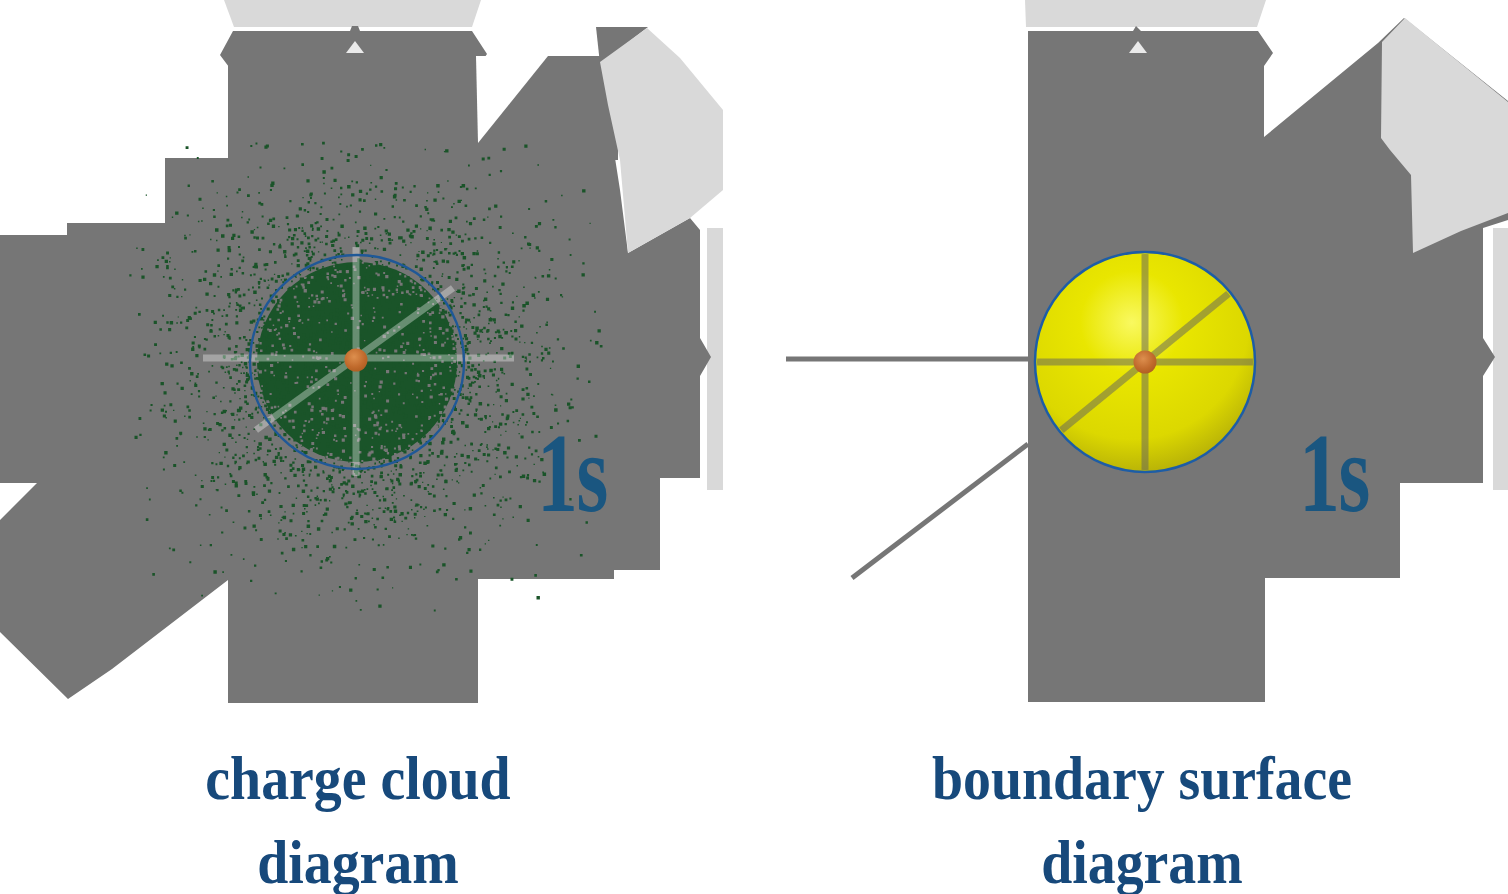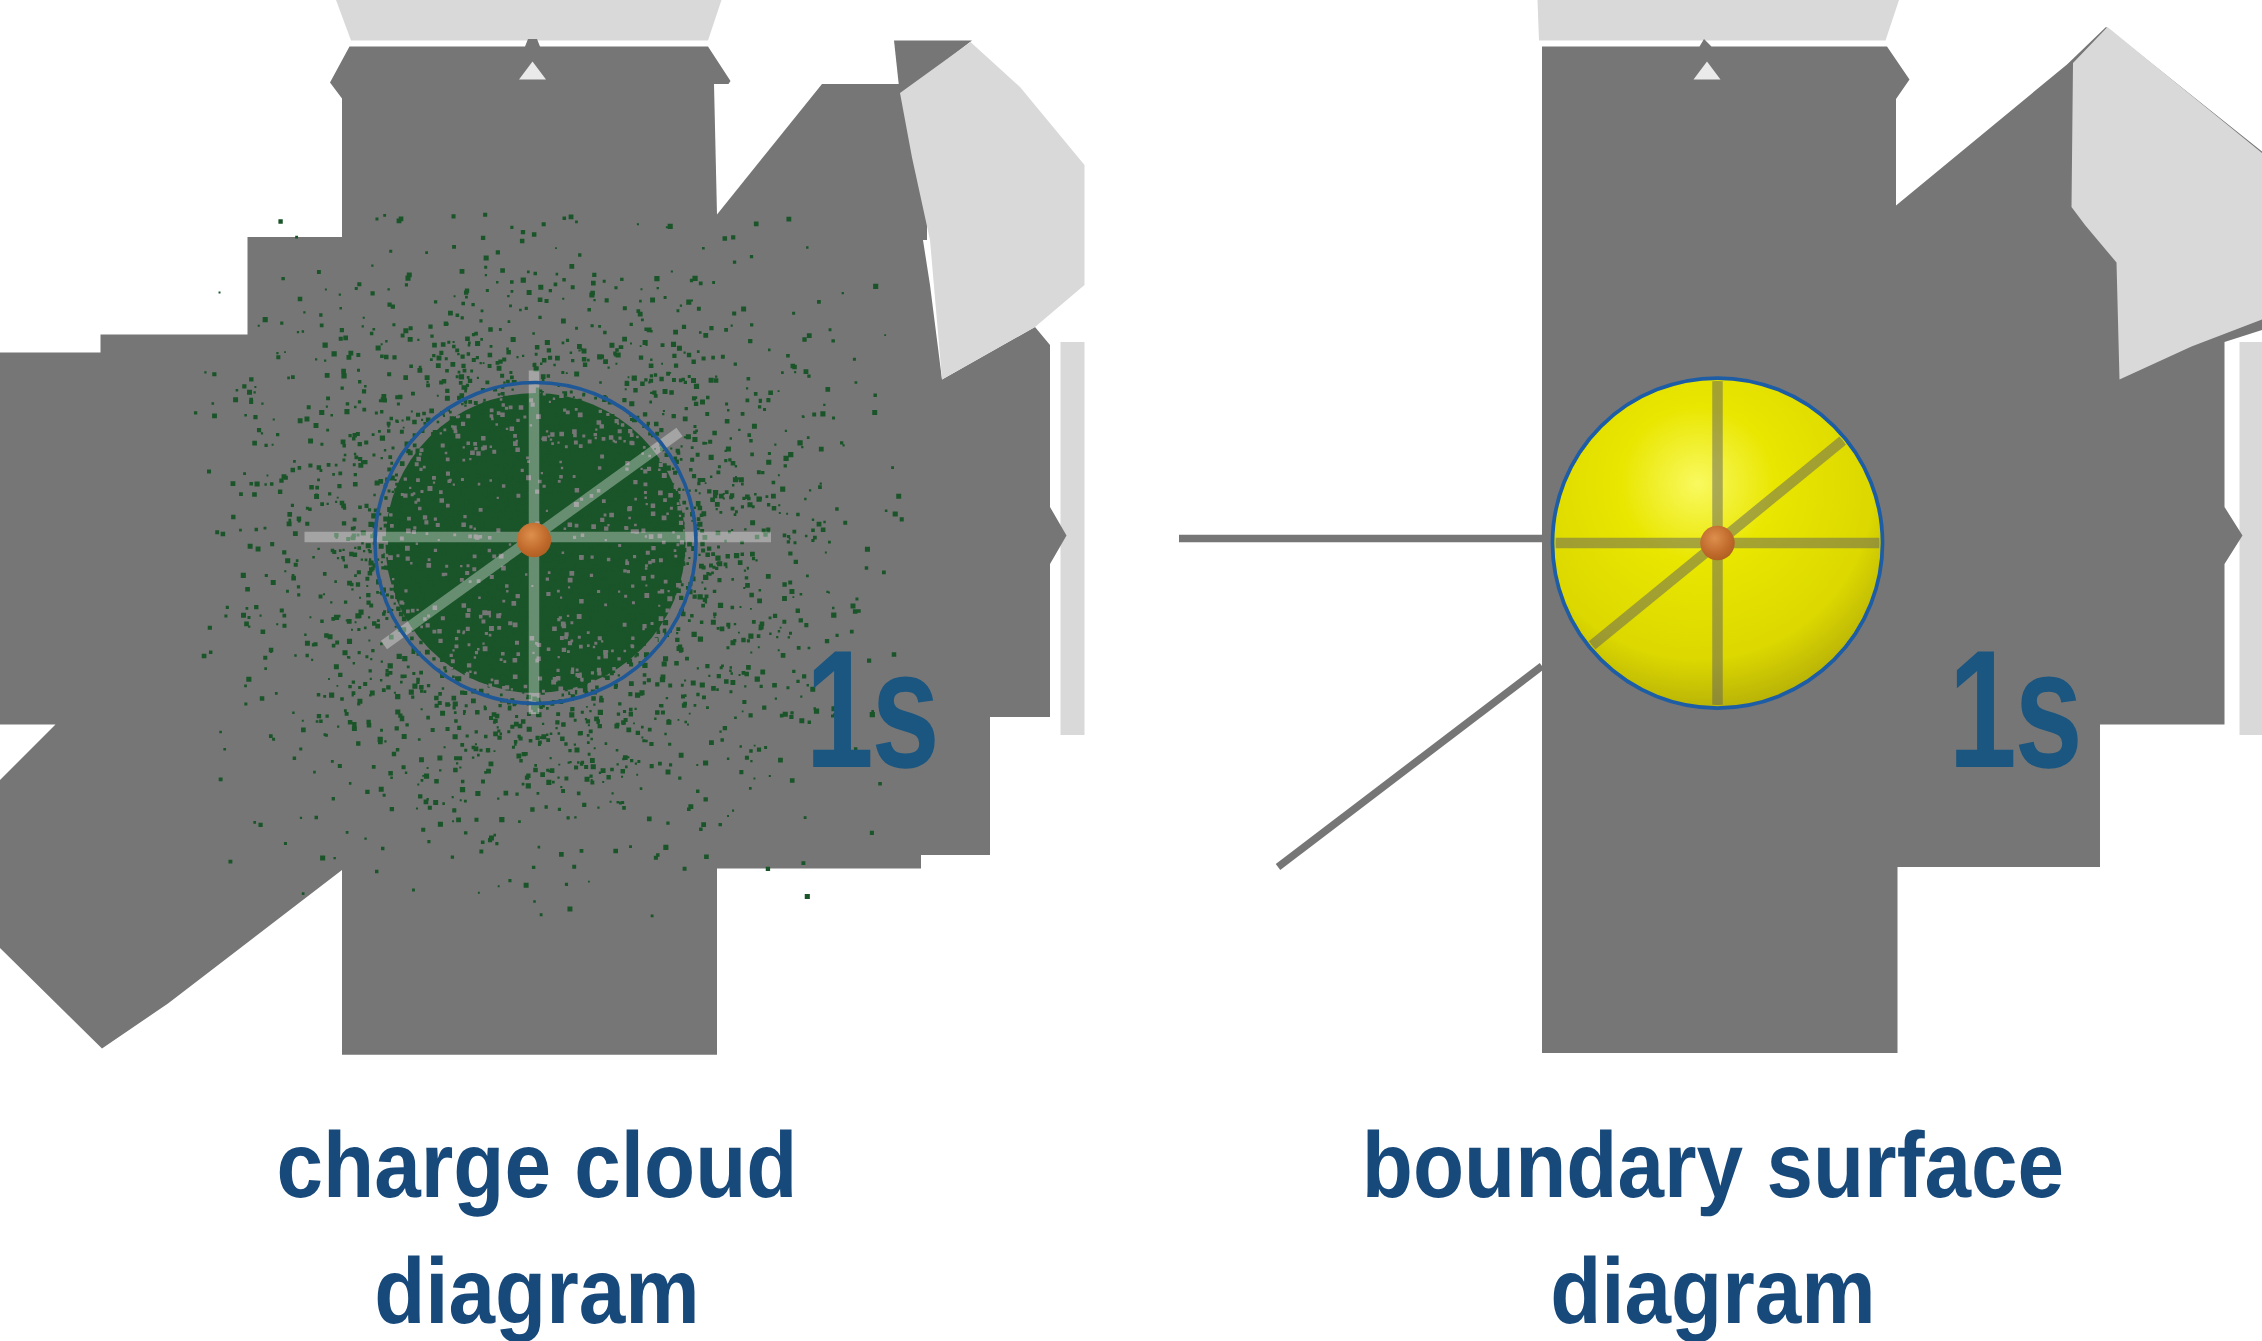--- a/index.html
+++ b/index.html
@@ -1,17 +1,17 @@
 <!DOCTYPE html>
 <html style="--dark-gray: #767676; --light-gray: #d9d9d9; --bg-white: #ffffff; --cloud-green: #1a5429; --circle-blue: #1f5897; --sphere-yellow-mid: #e9e600; --sphere-yellow-light: #f9f960; --sphere-yellow-dark: #9d9712; --sphere-outline-blue: #1d5da6; --nucleus-orange-light: #dd8f4e; --nucleus-orange-dark: #a85a1e; --label-blue: #1a5680; --caption-blue: #17497b; --axis-glyph-white: #eaeaea;"><head>
 <meta charset="utf-8">
 <style>
   html,body{margin:0;padding:0;background:#ffffff;}
   #stage{position:relative;width:1508px;height:894px;background:#fff;overflow:hidden;
-         font-family:Liberation Sans, sans-serif;}
+         font-family:Liberation Serif, serif;}
   #scene{position:absolute;left:0;top:0;}
   .orb-label{position:absolute;font-weight:700;font-size:112px;line-height:1;
              color:var(--label-blue);transform:scaleX(.73);transform-origin:left top;
              letter-spacing:-2px;}
   .caption{position:absolute;width:700px;text-align:center;font-weight:700;font-size:62px;
            line-height:84px;color:var(--caption-blue);transform:scaleX(.9);
            transform-origin:center top;}
 </style>
 </head>
 <body>

